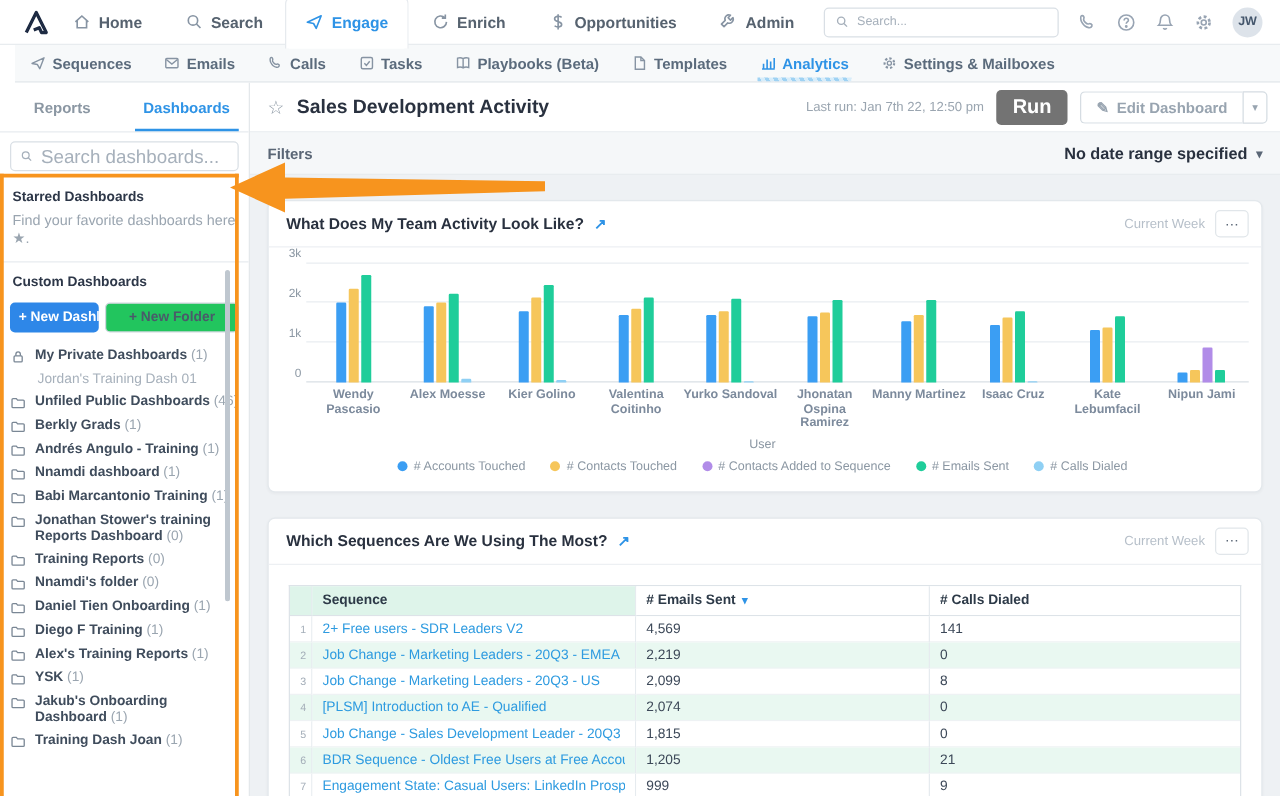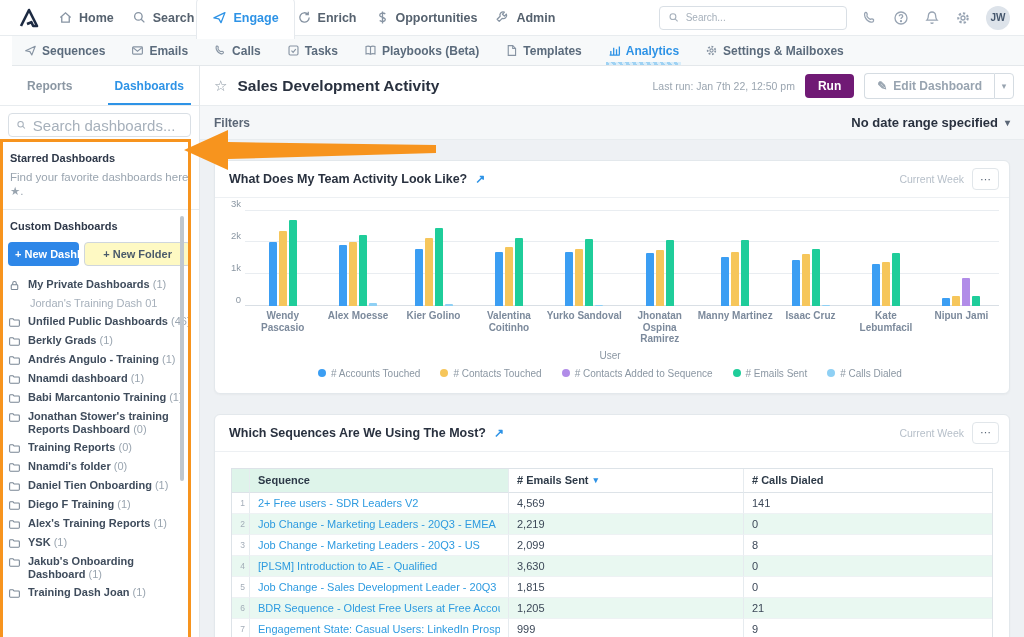--- a/index.html
+++ b/index.html
@@ -4,21 +4,21 @@
 <style>
   * { margin:0; padding:0; box-sizing:border-box; }
   html,body { width:1024px; height:637px; overflow:hidden; background:#fff;
     font-family:"Liberation Sans", sans-serif; color:#3c4858; }
   .app { position:relative; width:1024px; height:637px; }
 
   
   .topnav { position:absolute; left:0; top:0; width:1024px; height:36px; background:#fff;
     border-bottom:1px solid #e8ecef; display:flex; align-items:center; z-index:10; }
   .logo { width:22px; height:22px; margin:0 16px 0 18px; }
-  .nav-items { display:flex; align-items:center; gap:14px; }
+  .nav-items { display:flex; align-items:center; gap:30px; }
   .nav-item { display:flex; align-items:center; gap:6px; font-size:12.5px; font-weight:700;
     color:#56626f; cursor:pointer; position:relative; padding:4px 2px; }
   .nav-item svg { stroke:#8794a3; }
   .nav-item.active { color:#2e93e6; }
   .nav-item.active svg { stroke:#2e93e6; }
   .nav-item.active .tabbox { position:absolute; left:-14px; right:-14px; top:-9px; bottom:-10px;
     border:1px solid #e6eaee; border-bottom:none; border-radius:6px 6px 0 0; background:#fff; z-index:-1; }
   .top-right { margin-left:auto; display:flex; align-items:center; gap:15px; padding-right:14px; }
   .top-search { display:flex; align-items:center; width:188px; height:24px; border:1px solid #d9dfe5;
     border-radius:4px; padding:0 8px; gap:6px; background:#fff; }
@@ -53,41 +53,41 @@
   .side-search input { border:none; outline:none; width:100%; font-size:15px; color:#5b6b7c;
     font-family:"Liberation Sans", sans-serif; }
   .side-search input::placeholder { color:#a6b0bb; }
   .side-section-head { font-size:11px; font-weight:700; color:#2d3748; padding:8px 10px 4px; }
   .side-hint { font-size:11.5px; color:#9aa5b0; padding:2px 10px 8px; line-height:1.25; }
   .side-divider { height:1px; background:#e8ecef; margin:2px 0; }
   .side-buttons { display:flex; gap:5px; padding:6px 8px 8px; }
   .btn-new-dash { background:#2e87e8; color:#fff; font-size:11px; font-weight:700; border:none;
     border-radius:4px; padding:5px 7px; cursor:pointer; white-space:nowrap; overflow:hidden; max-width:106px;
     font-family:"Liberation Sans", sans-serif; }
-  .btn-new-folder { background:#fef9c3; color:#4a5a6a; font-size:11px; font-weight:700;
+  .btn-new-folder { background:#22c55e; color:#4a5a6a; font-size:11px; font-weight:700;
     border:1px solid #cfd6dd; border-radius:4px; padding:5px 18px; cursor:pointer; white-space:nowrap;
     font-family:"Liberation Sans", sans-serif; }
   .folder-list { padding:2px 6px 0 8px; }
   .folder-item { display:flex; gap:6px; padding:2.5px 0; cursor:pointer; font-size:11px;
     font-weight:700; color:#3f4c5c; line-height:1.18; align-items:flex-start; }
   .folder-item .f-icon { flex:0 0 14px; margin-top:1px; }
   .folder-item .f-count { color:#9aa5b0; font-weight:400; }
   .folder-item.dash-child { padding-left:22px; color:#a6b0bb; font-weight:400; }
   .side-scrollbar { position:absolute; left:180px; top:150px; width:4px; height:265px;
     background:#bfc7cf; border-radius:2px; z-index:6; }
 
   
   .main { position:absolute; left:200px; top:66px; right:0; bottom:0; background:#eef1f4; overflow:hidden; }
   .main-header { height:40px; background:#fff; border-bottom:1px solid #e8ecef; display:flex;
     align-items:center; padding:0 10px 0 14px; gap:10px; }
   .title-star { font-size:15px; color:#8b97a3; cursor:pointer; }
   .page-title { font-size:15.5px; font-weight:700; color:#29313f; }
   .header-right { margin-left:auto; display:flex; align-items:center; gap:10px; }
   .last-run { font-size:10.5px; color:#9aa5b0; }
-  .btn-run { background:#701a75; color:#fff; border:none; border-radius:4px; font-size:12px;
+  .btn-run { background:#737373; color:#fff; border:none; border-radius:4px; font-size:16px;
     font-weight:700; padding:5px 13px; cursor:pointer; font-family:"Liberation Sans", sans-serif; }
   .btn-edit-group { display:flex; }
   .btn-edit { background:#fff; border:1px solid #d5dce2; border-right:none; border-radius:4px 0 0 4px;
     color:#98a4b0; font-size:12px; font-weight:700; padding:5px 12px; display:flex; gap:6px; align-items:center;
     cursor:pointer; font-family:"Liberation Sans", sans-serif; }
   .btn-edit-caret { background:#fff; border:1px solid #d5dce2; border-radius:0 4px 4px 0; color:#98a4b0;
     font-size:9px; width:20px; display:flex; align-items:center; justify-content:center; cursor:pointer; }
   .filters-row { height:34px; background:#f5f7f9; border-bottom:1px solid #e8ecef; display:flex;
     align-items:center; padding:0 14px; }
   .filters-label { font-size:12px; font-weight:700; color:#5a6676; }
@@ -629,21 +629,21 @@
                   <span class="seq-link">Job Change - Marketing Leaders - 20Q3 - US</span>
                 </div>
                 <div class="t-cell">2,099</div>
                 <div class="t-cell">8</div>
               </div>
               <div class="t-row alt">
                 <div class="t-cell n-cell">4</div>
                 <div class="t-cell">
                   <span class="seq-link">[PLSM] Introduction to AE - Qualified</span>
                 </div>
-                <div class="t-cell">3,630</div>
+                <div class="t-cell">2,074</div>
                 <div class="t-cell">0</div>
               </div>
               <div class="t-row">
                 <div class="t-cell n-cell">5</div>
                 <div class="t-cell">
                   <span class="seq-link">Job Change - Sales Development Leader - 20Q3 - US</span>
                 </div>
                 <div class="t-cell">1,815</div>
                 <div class="t-cell">0</div>
               </div>

